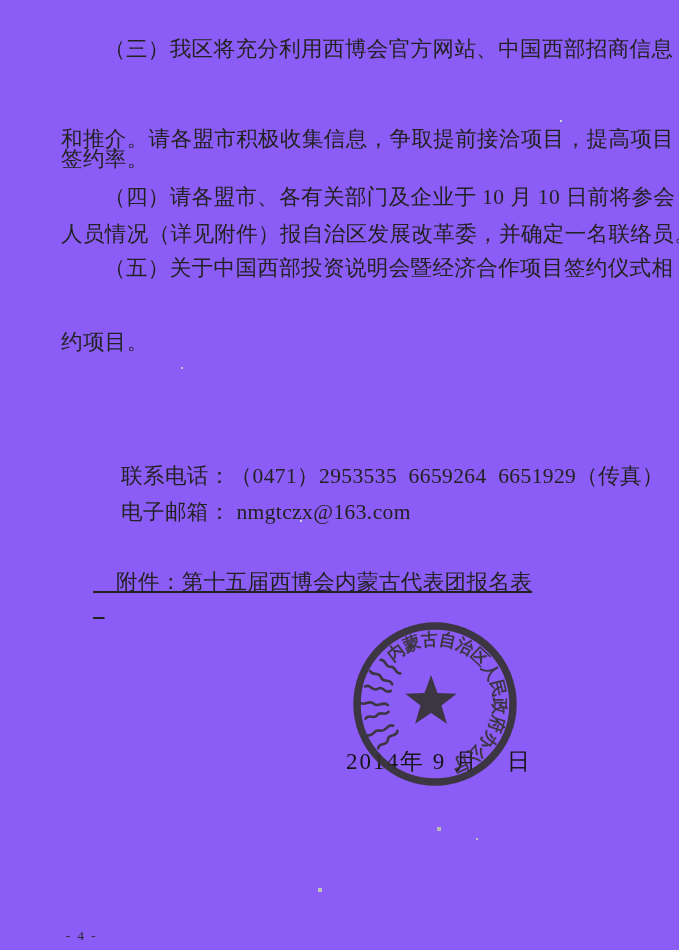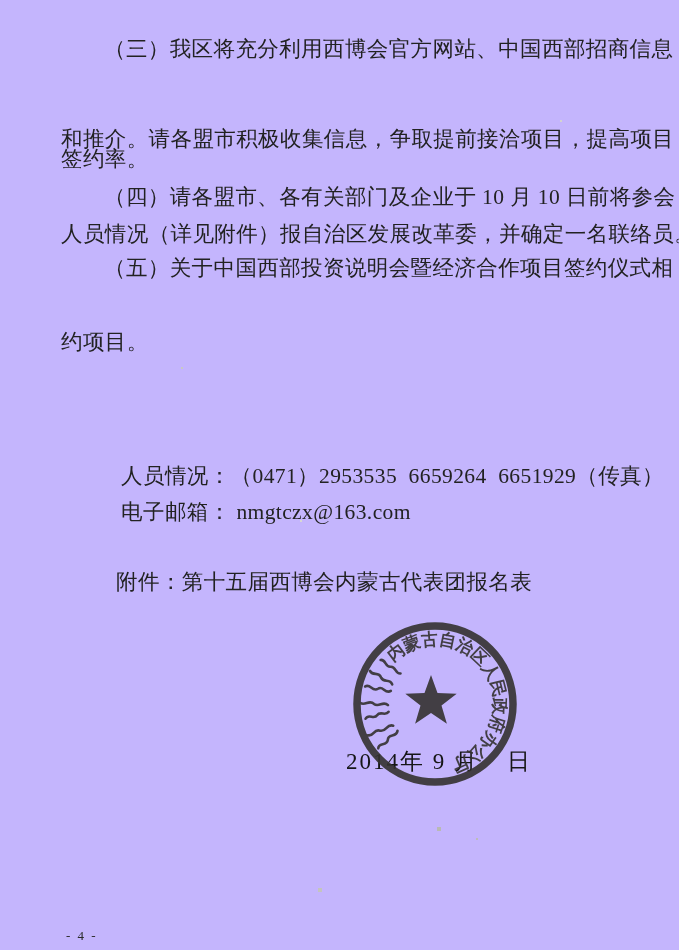--- a/index.html
+++ b/index.html
@@ -1,36 +1,36 @@
 <!DOCTYPE html>
 <html><head>
 <meta charset="utf-8">
 <style>
   html,body{margin:0;padding:0;background:#e9e9e7;}
   .page{
     position:relative;
     width:679px;height:950px;
     margin:0 auto;
-    background:#c4b5fd;
+    background:#8b5cf6;
     overflow:hidden;
     font-family:"Liberation Serif","DejaVu Serif",serif;
     color:#1f1f1f;
   }
   .line{
     position:absolute;
     left:61px;
     font-size:21.5px;
     line-height:26px;
     white-space:pre;
     letter-spacing:0.4px;
     color:#222;
   }
   .para-start{padding-left:43px;}
   .hang-indent{padding-left:37px;}
-  .attach-indent{padding-left:32px;}
+  .attach-indent{padding-left:32px;text-decoration:underline;}
   .contact-label{white-space:pre;}
   .contact-value{white-space:pre;}
   .stamp-date{
     position:absolute;
     top:746px;
     font-size:23px;
     letter-spacing:2px;
     color:#161616;
     white-space:pre;
   }
@@ -72,21 +72,21 @@
 
   <div class="line para-start" style="top:36px">（三）我区将充分利用西博会官方网站、中国西部招商信息</div>
   <div class="line" style="top:126px">和推介。请各盟市积极收集信息，争取提前接洽项目，提高项目</div>
   <div class="line" style="top:146px">签约率。</div>
   <div class="line para-start" style="top:184px">（四）请各盟市、各有关部门及企业于 10 月 10 日前将参会</div>
   <div class="line" style="top:221px">人员情况（详见附件）报自治区发展改革委，并确定一名联络员。</div>
   <div class="line para-start" style="top:255px">（五）关于中国西部投资说明会暨经济合作项目签约仪式相</div>
   <div class="line" style="top:329px">约项目。</div>
 
   <div class="line hang-indent" style="top:437px">
-    <span class="contact-label">人员情况：</span><span class="contact-value">（0471）2953535  6659264  6651929（传真）</span>
+    <span class="contact-label">联系电话：</span><span class="contact-value">（0471）2953535  6659264  6651929（传真）</span>
   </div>
   <div class="line hang-indent" style="top:473px">
     <span class="contact-label">电子邮箱：</span><span class="contact-value"> nmgtczx@163.com</span>
   </div>
 
   <div class="line attach-indent" style="top:543px">
     <span>附件：</span><span>第十五届西博会内蒙古代表团报名表</span>
   </div>
 
   <div class="stamp-date date-prefix">2014年 9 月</div>

